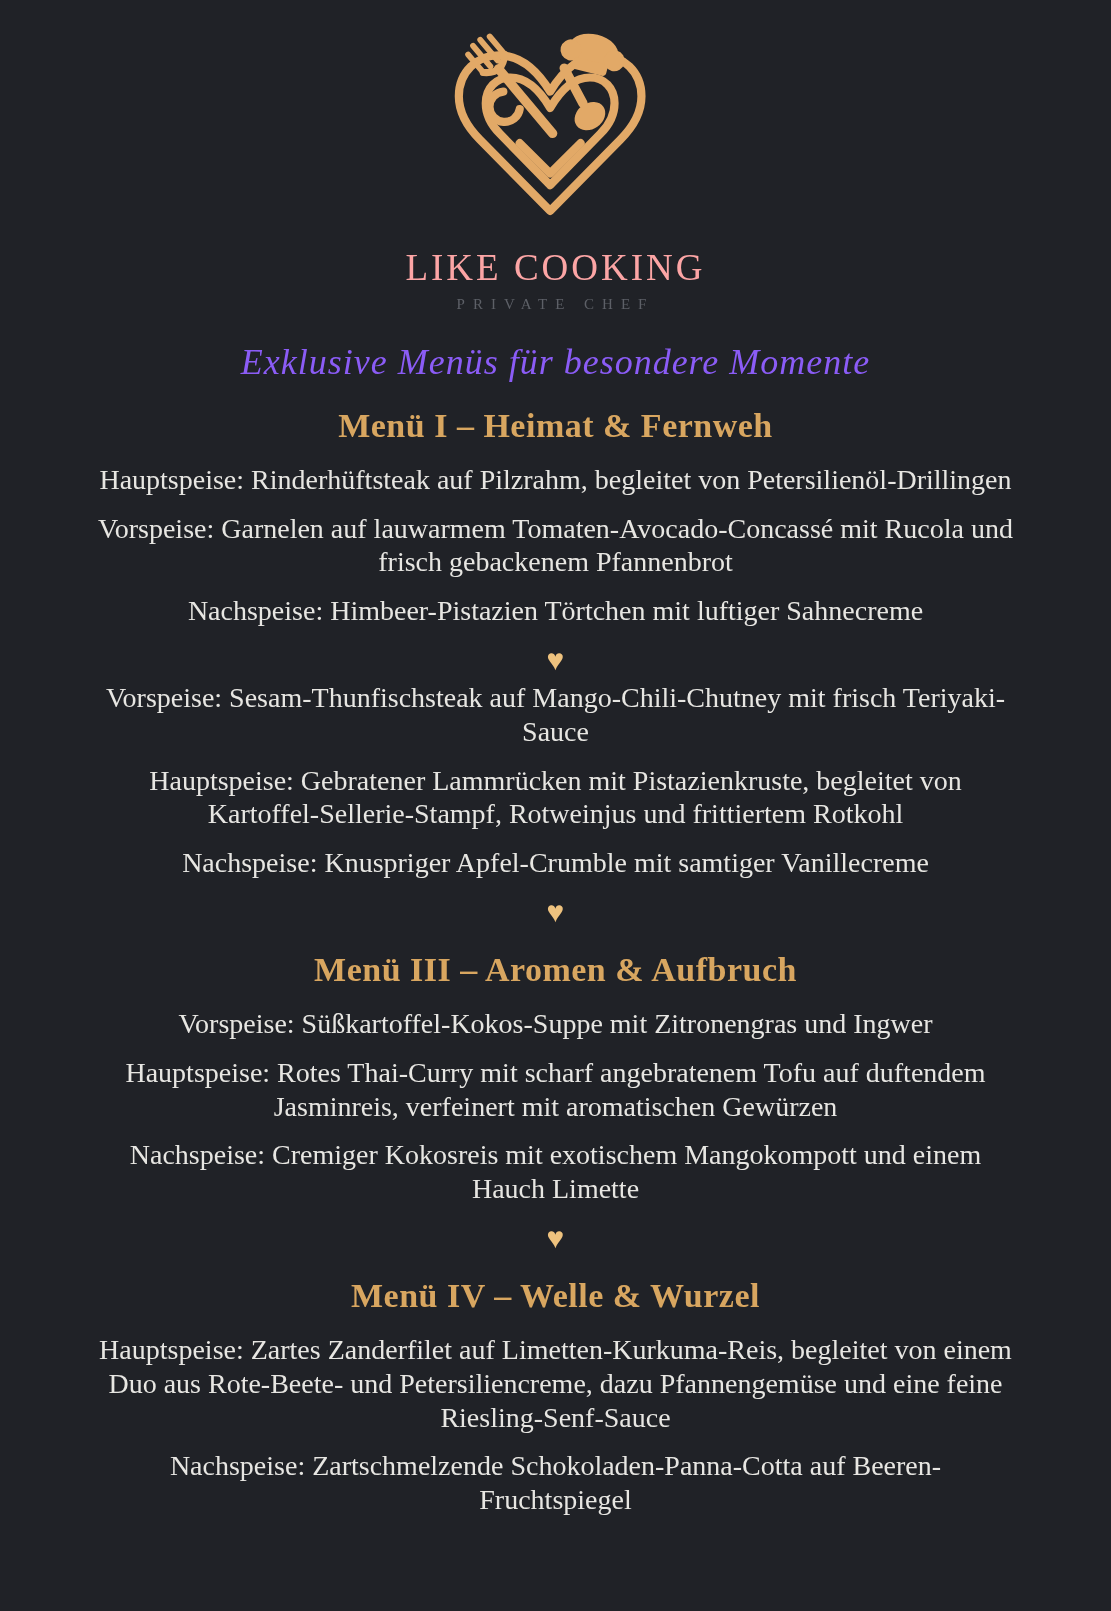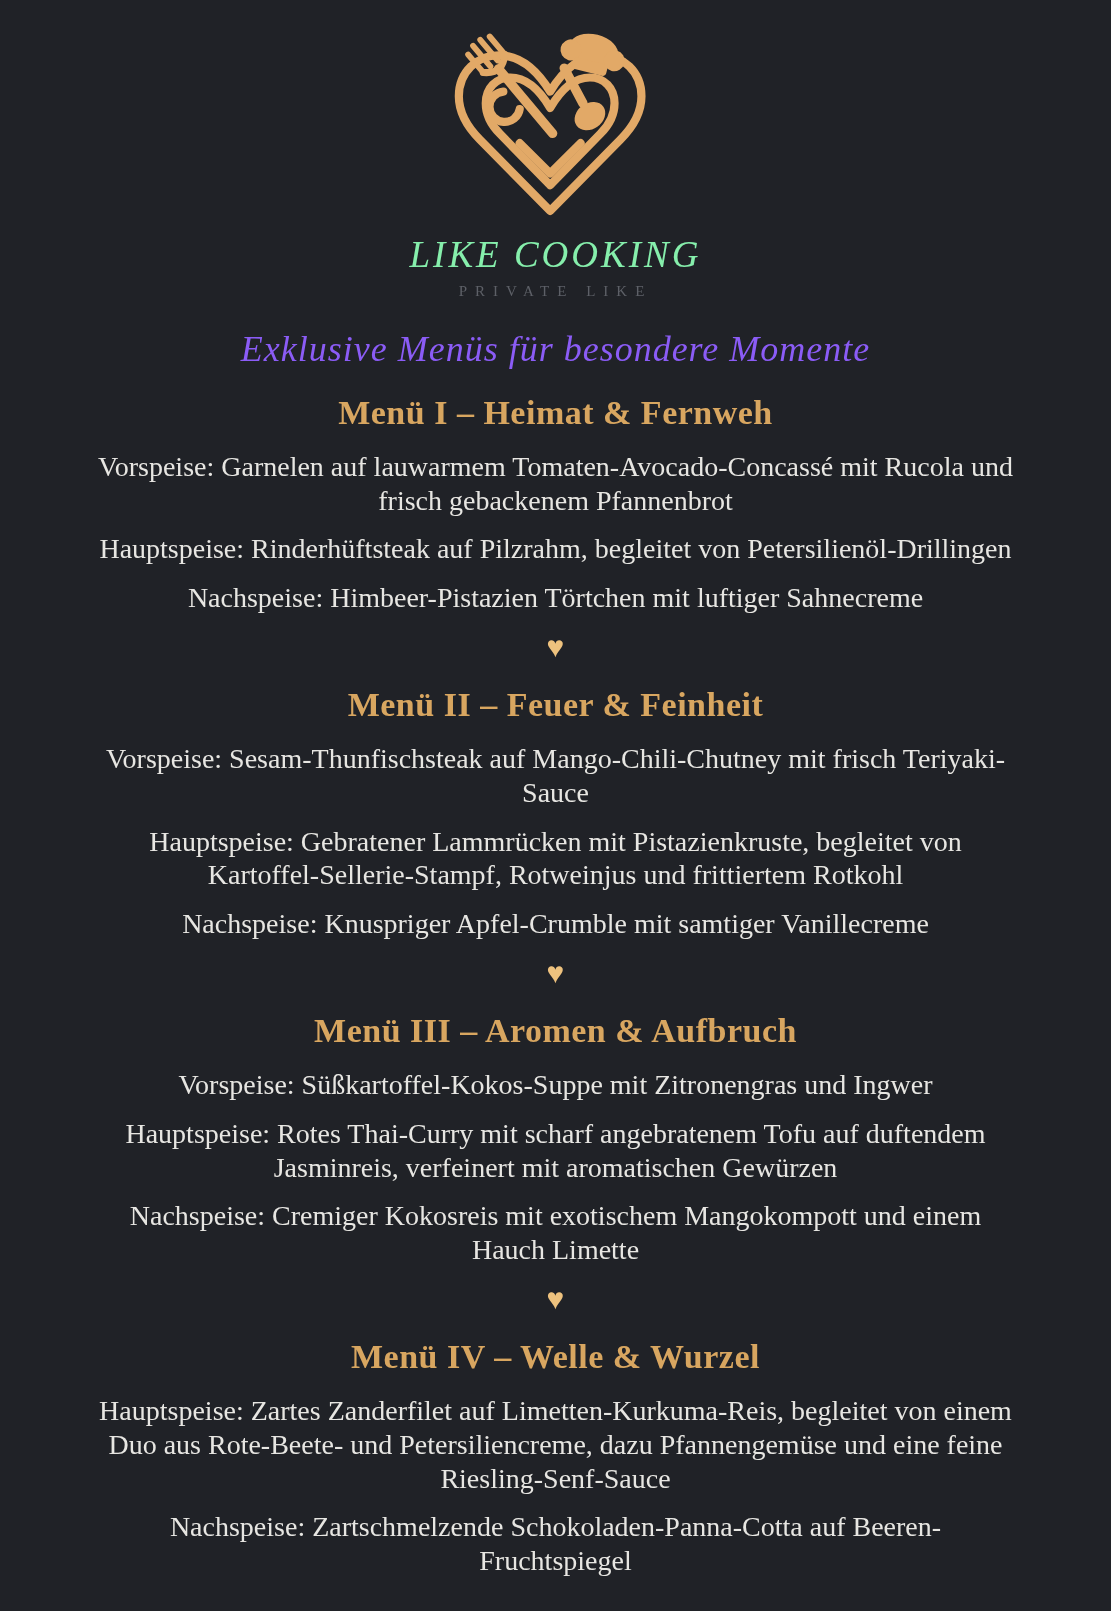--- a/index.html
+++ b/index.html
@@ -29,24 +29,23 @@
   }
   
   .brand { text-align: center; }
   .logo {
     display: inline-block;
     line-height: 0;
   }
   .brand-name {
     font-size: 37px;
     letter-spacing: 3px;
-    color: #86efac;
-    margin-top: 4px;
+    color: #fca5a5;
+    margin-top: 17px;
     font-weight: 400;
-    font-style: italic;
   }
   .brand-sub {
     font-size: 15px;
     letter-spacing: 8px;
     color: #5d6067;
     margin-top: 7px;
   }
   
   .tagline {
     font-style: italic;
@@ -111,38 +110,37 @@
 
         <g fill="#e2a967" transform="rotate(14 136 26)">
           <ellipse cx="136" cy="20" rx="21" ry="13"></ellipse>
           <circle cx="117" cy="25" r="9"></circle>
           <circle cx="155" cy="25" r="9"></circle>
           <rect x="121" y="30" width="30" height="10" rx="3"></rect>
         </g>
       </svg>
     </div>
     <div class="brand-name">LIKE COOKING</div>
-    <div class="brand-sub">PRIVATE LIKE</div>
+    <div class="brand-sub">PRIVATE CHEF</div>
   </header>
 
   <div class="content">
 
     <h1 class="tagline">Exklusive Menüs für besondere Momente</h1>
 
     <section class="menu">
       <h2 class="menu-title">Menü I – Heimat &amp; Fernweh</h2>
+      <p class="course">Hauptspeise: Rinderhüftsteak auf Pilzrahm, begleitet von Petersilienöl-Drillingen</p>
       <p class="course">Vorspeise: Garnelen auf lauwarmem Tomaten-Avocado-Concassé mit Rucola und frisch gebackenem Pfannenbrot</p>
-      <p class="course">Hauptspeise: Rinderhüftsteak auf Pilzrahm, begleitet von Petersilienöl-Drillingen</p>
       <p class="course">Nachspeise: Himbeer-Pistazien Törtchen mit luftiger Sahnecreme</p>
     </section>
 
     <div class="divider">♥</div>
 
     <section class="menu">
-      <h2 class="menu-title">Menü II – Feuer &amp; Feinheit</h2>
       <p class="course">Vorspeise: Sesam-Thunfischsteak auf Mango-Chili-Chutney mit frisch Teriyaki-Sauce</p>
       <p class="course">Hauptspeise: Gebratener Lammrücken mit Pistazienkruste, begleitet von Kartoffel-Sellerie-Stampf, Rotweinjus und frittiertem Rotkohl</p>
       <p class="course">Nachspeise: Knuspriger Apfel-Crumble mit samtiger Vanillecreme</p>
     </section>
 
     <div class="divider">♥</div>
 
     <section class="menu">
       <h2 class="menu-title">Menü III – Aromen &amp; Aufbruch</h2>
       <p class="course">Vorspeise: Süßkartoffel-Kokos-Suppe mit Zitronengras und Ingwer</p>

